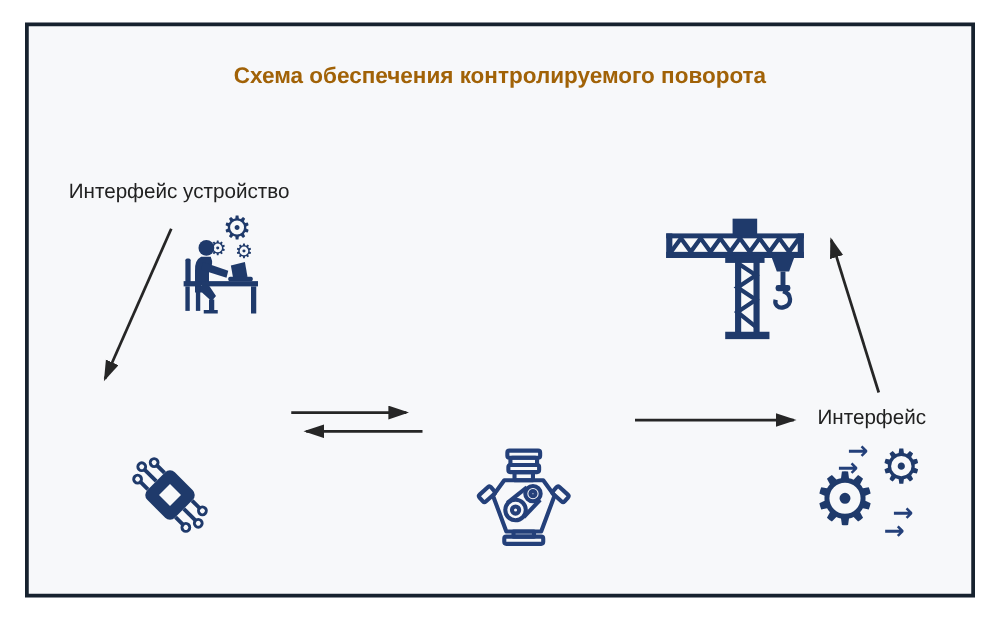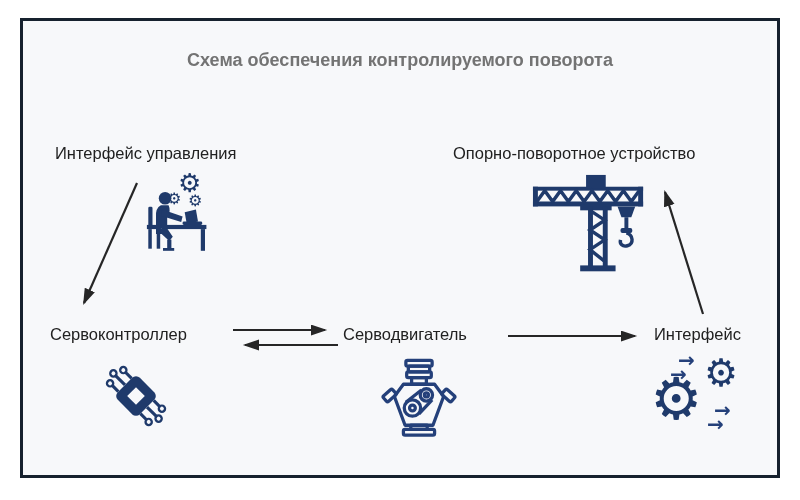--- a/index.html
+++ b/index.html
@@ -1,21 +1,21 @@
 <!DOCTYPE html>
 <html><head>
 <meta charset="utf-8">
 <style>
   html,body{margin:0;padding:0;background:#ffffff;}
   .canvas{position:relative;width:800px;height:500px;background:#ffffff;overflow:hidden;
           font-family:"Liberation Sans","DejaVu Sans",sans-serif;color:#212121;}
   .frame{position:absolute;left:20px;top:18px;width:754px;height:454px;
          border:3px solid #16212e;background:#f7f8fa;box-sizing:content-box;}
   .title{position:absolute;left:20px;top:46px;width:760px;text-align:center;
-         font-weight:700;font-size:18px;line-height:29px;color:#737373;}
+         font-weight:700;font-size:18px;line-height:29px;color:#a16207;}
   .lbl{position:absolute;font-size:16.5px;line-height:20px;color:#212121;white-space:nowrap;}
   .lbl-interface{left:55px;top:143px;}
   .lbl-slewing{left:453px;top:143px;}
   .lbl-controller{left:50px;top:324px;}
   .lbl-motor{left:343px;top:324px;}
   .lbl-reducer{left:654px;top:324px;}
   .icon{position:absolute;}
   .arrows-overlay{position:absolute;left:0;top:0;pointer-events:none;}
   .gear-glyph{position:absolute;display:block;line-height:1;color:#1f3a6b;
               font-family:"DejaVu Sans",sans-serif;}
@@ -32,24 +32,21 @@
 <body>
 
 <div class="canvas">
 
   <div class="frame"></div>
 
   <div class="title">
     <div>Схема обеспечения контролируемого поворота</div>
   </div>
 
-  <div class="lbl lbl-interface">Интерфейс управления</div>
-  <div class="lbl lbl-slewing">Опорно-поворотное устройство</div>
-  <div class="lbl lbl-controller">Сервоконтроллер</div>
-  <div class="lbl lbl-motor">Серводвигатель</div>
+  <div class="lbl lbl-interface">Интерфейс устройство</div>
   <div class="lbl lbl-reducer">Интерфейс</div>
 
   <div class="icon operator-box">
     <span class="gear-glyph" style="left:36px;top:-4px;font-size:26px;">⚙</span>
     <span class="gear-glyph" style="left:25px;top:17px;font-size:16px;">⚙</span>
     <span class="gear-glyph" style="left:46px;top:19px;font-size:16px;">⚙</span>
     <svg width="70" height="76" viewBox="0 0 100 100" style="position:absolute;left:0;top:8px;">
       <g fill="#1f3a6b">
         <circle cx="33" cy="19" r="9"></circle>
         <path d="M27,29 Q19,33 20,46 L20,62 L36,62 L36,44 Q42,38 38,29 Z"></path>

